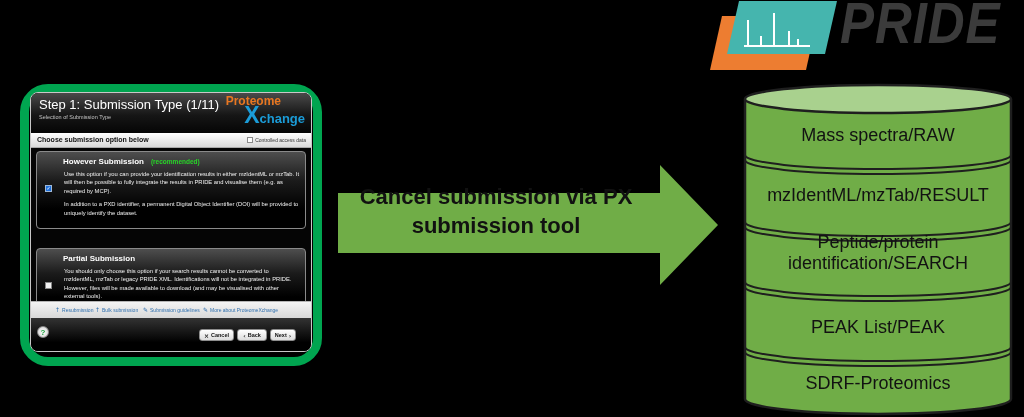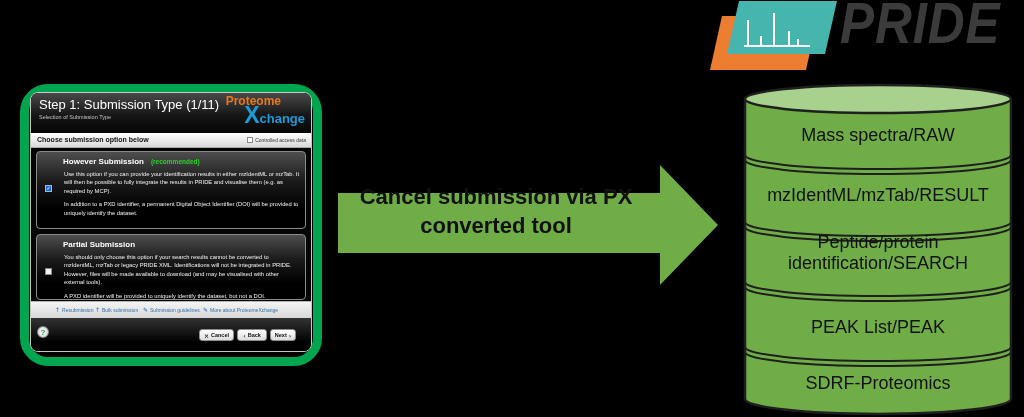--- a/index.html
+++ b/index.html
@@ -25,21 +25,21 @@
     background:linear-gradient(#ffffff,#d9d9d9);border-bottom:1px solid #aaa;box-sizing:border-box;}
   .option-bar .lbl{position:absolute;left:6px;top:3px;font-size:7px;font-weight:bold;color:#111;}
   .access{position:absolute;right:5px;top:4px;display:flex;align-items:center;gap:2px;}
   .access .box{width:6px;height:6px;background:#fff;border:1px solid #8a8a8a;box-sizing:border-box;}
   .access .txt{font-size:5px;color:#333;}
 
   .content{position:absolute;left:0;top:55px;width:100%;height:153px;background:#050505;}
   .card{position:absolute;left:5px;width:270px;border:1px solid #8a8a8a;border-radius:4px;
     background:linear-gradient(#4e4e4e,#1b1b1b 38%,#000 75%);box-sizing:border-box;}
   .card.one{top:3px;height:78px;}
-  .card.two{top:86px;height:66px;}
+  .card.two{top:100px;height:66px;}
   .card-title{position:absolute;left:26px;top:5px;font-size:8px;font-weight:bold;color:#fff;}
   .card-badge{font-size:6.5px;font-weight:bold;color:#27d427;margin-left:7px;}
   .chk{position:absolute;left:8px;top:33px;width:7px;height:7px;border:1px solid #9fb9d8;
     box-sizing:border-box;display:flex;align-items:center;justify-content:center;}
   .chk.checked{background:#1e6fd9;}
   .chk.empty{background:#f2f2f2;border-color:#888;}
   .chk .mark{font-family:"DejaVu Sans",sans-serif;font-size:5px;color:#fff;line-height:1;}
   .card-body{position:absolute;left:27px;top:18px;width:236px;color:#f2f2f2;font-size:5.8px;line-height:1.45;}
   .card-body .p2{margin-top:5px;}
 
@@ -170,21 +170,21 @@
       </div>
     </div>
 
   </div>
 
   <svg class="arrow-svg" width="390" height="130" viewBox="0 0 390 130">
     <polygon points="2,33 324,33 324,5 382,65 324,125 324,93 2,93" fill="#70ad47"></polygon>
   </svg>
   <div class="arrow-label">
     <div>Cancel submission via PX</div>
-    <div>converted tool</div>
+    <div>submission tool</div>
   </div>
 
   <svg class="pride-mark" width="136" height="76" viewBox="0 0 136 76">
     <polygon points="16,16 112,16 100,70 4,70" fill="#ed7d31"></polygon>
     <polygon points="33,1 131,1 119,54 21,54" fill="#45b5ae"></polygon>
     <g stroke="#ffffff" stroke-width="2">
       <path d="M38,46 L104,46"></path>
       <path d="M42,20 L42,46"></path>
       <path d="M55,36 L55,46"></path>
       <path d="M68,13 L68,46"></path>

